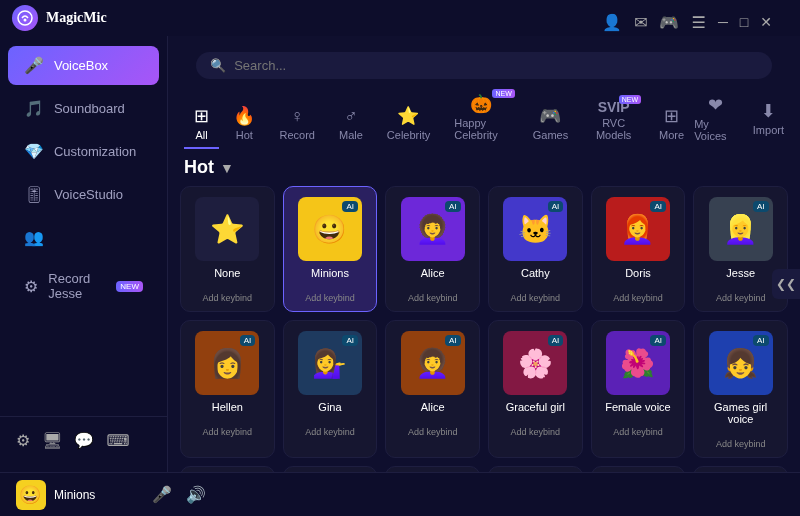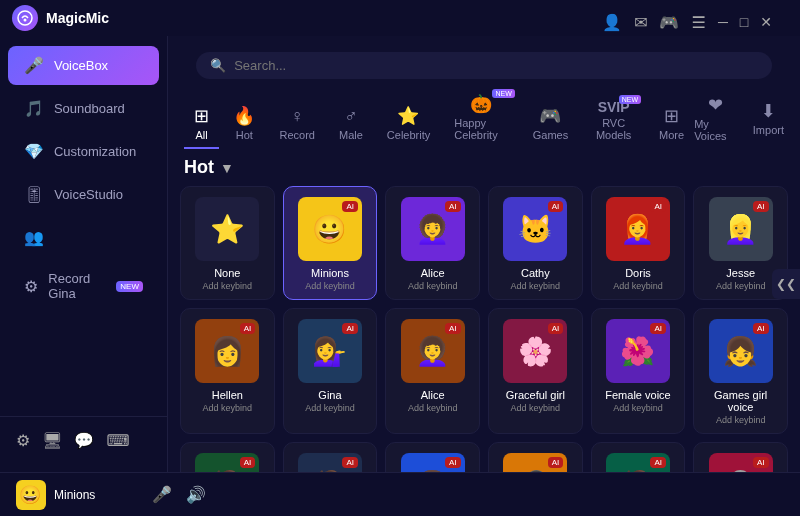--- a/index.html
+++ b/index.html
@@ -25,21 +25,21 @@
       flex-shrink: 0;
     }
     .titlebar-left { display: flex; align-items: center; gap: 8px; }
     .app-logo {
       width: 26px; height: 26px;
       background: linear-gradient(135deg, #6c63ff, #a855f7);
       border-radius: 50%;
       display: flex; align-items: center; justify-content: center;
       font-size: 12px; font-weight: bold; color: #fff;
     }
-    .app-title { font-size: 14px; font-weight: 600; color: #fff; }
+    .app-title { font-size: 14px; font-weight: 600; color: #fff; font-family: Liberation Serif, serif; }
     .win-btn { font-size: 14px; cursor: pointer; color: #aaa; }
 
     
     .main-layout {
       display: flex;
       flex: 1;
       overflow: hidden;
     }
 
     
@@ -221,34 +221,34 @@
     .voice-card-name {
       font-size: 11px;
       color: #fff;
       margin-top: 6px;
       font-weight: 500;
       text-align: center;
     }
     .voice-card-action {
       font-size: 9px;
       color: #888;
-      margin-top: 2px;
+      margin-top: 14px;
       text-align: center;
     }
     .card-badge {
       position: absolute;
       top: 4px;
       right: 4px;
       background: #6c63ff;
       color: #fff;
       font-size: 8px;
       padding: 1px 4px;
       border-radius: 4px;
     }
-    .card-badge.ai { background: #b91c1c; }
+    .card-badge.ai { background: #0c4a6e; }
 
     
     .collapse-btn {
       position: absolute;
       right: 0;
       top: 50%;
       transform: translateY(-50%);
       background: #1a1a3e;
       color: #aaa;
       border-radius: 6px 0 0 6px;
@@ -365,21 +365,21 @@
     </div>
     <div class="sidebar-item">
       <span class="icon">🎚</span>
       <span>VoiceStudio</span>
     </div>
     <div class="sidebar-item">
       <span class="icon">👥</span>
     </div>
     <div class="sidebar-item">
       <span class="icon">⚙</span>
-      <span>Record Gina</span>
+      <span>Record Jesse</span>
       <span class="new-badge">NEW</span>
     </div>
     <div class="sidebar-spacer"></div>
     <div class="sidebar-bottom">
       <div style="display:flex; gap:12px; padding: 6px 16px;">
         <span class="header-icon">⚙</span>
         <span class="header-icon">🖥</span>
         <span class="header-icon">💬</span>
         <span class="header-icon">⌨</span>
       </div>

